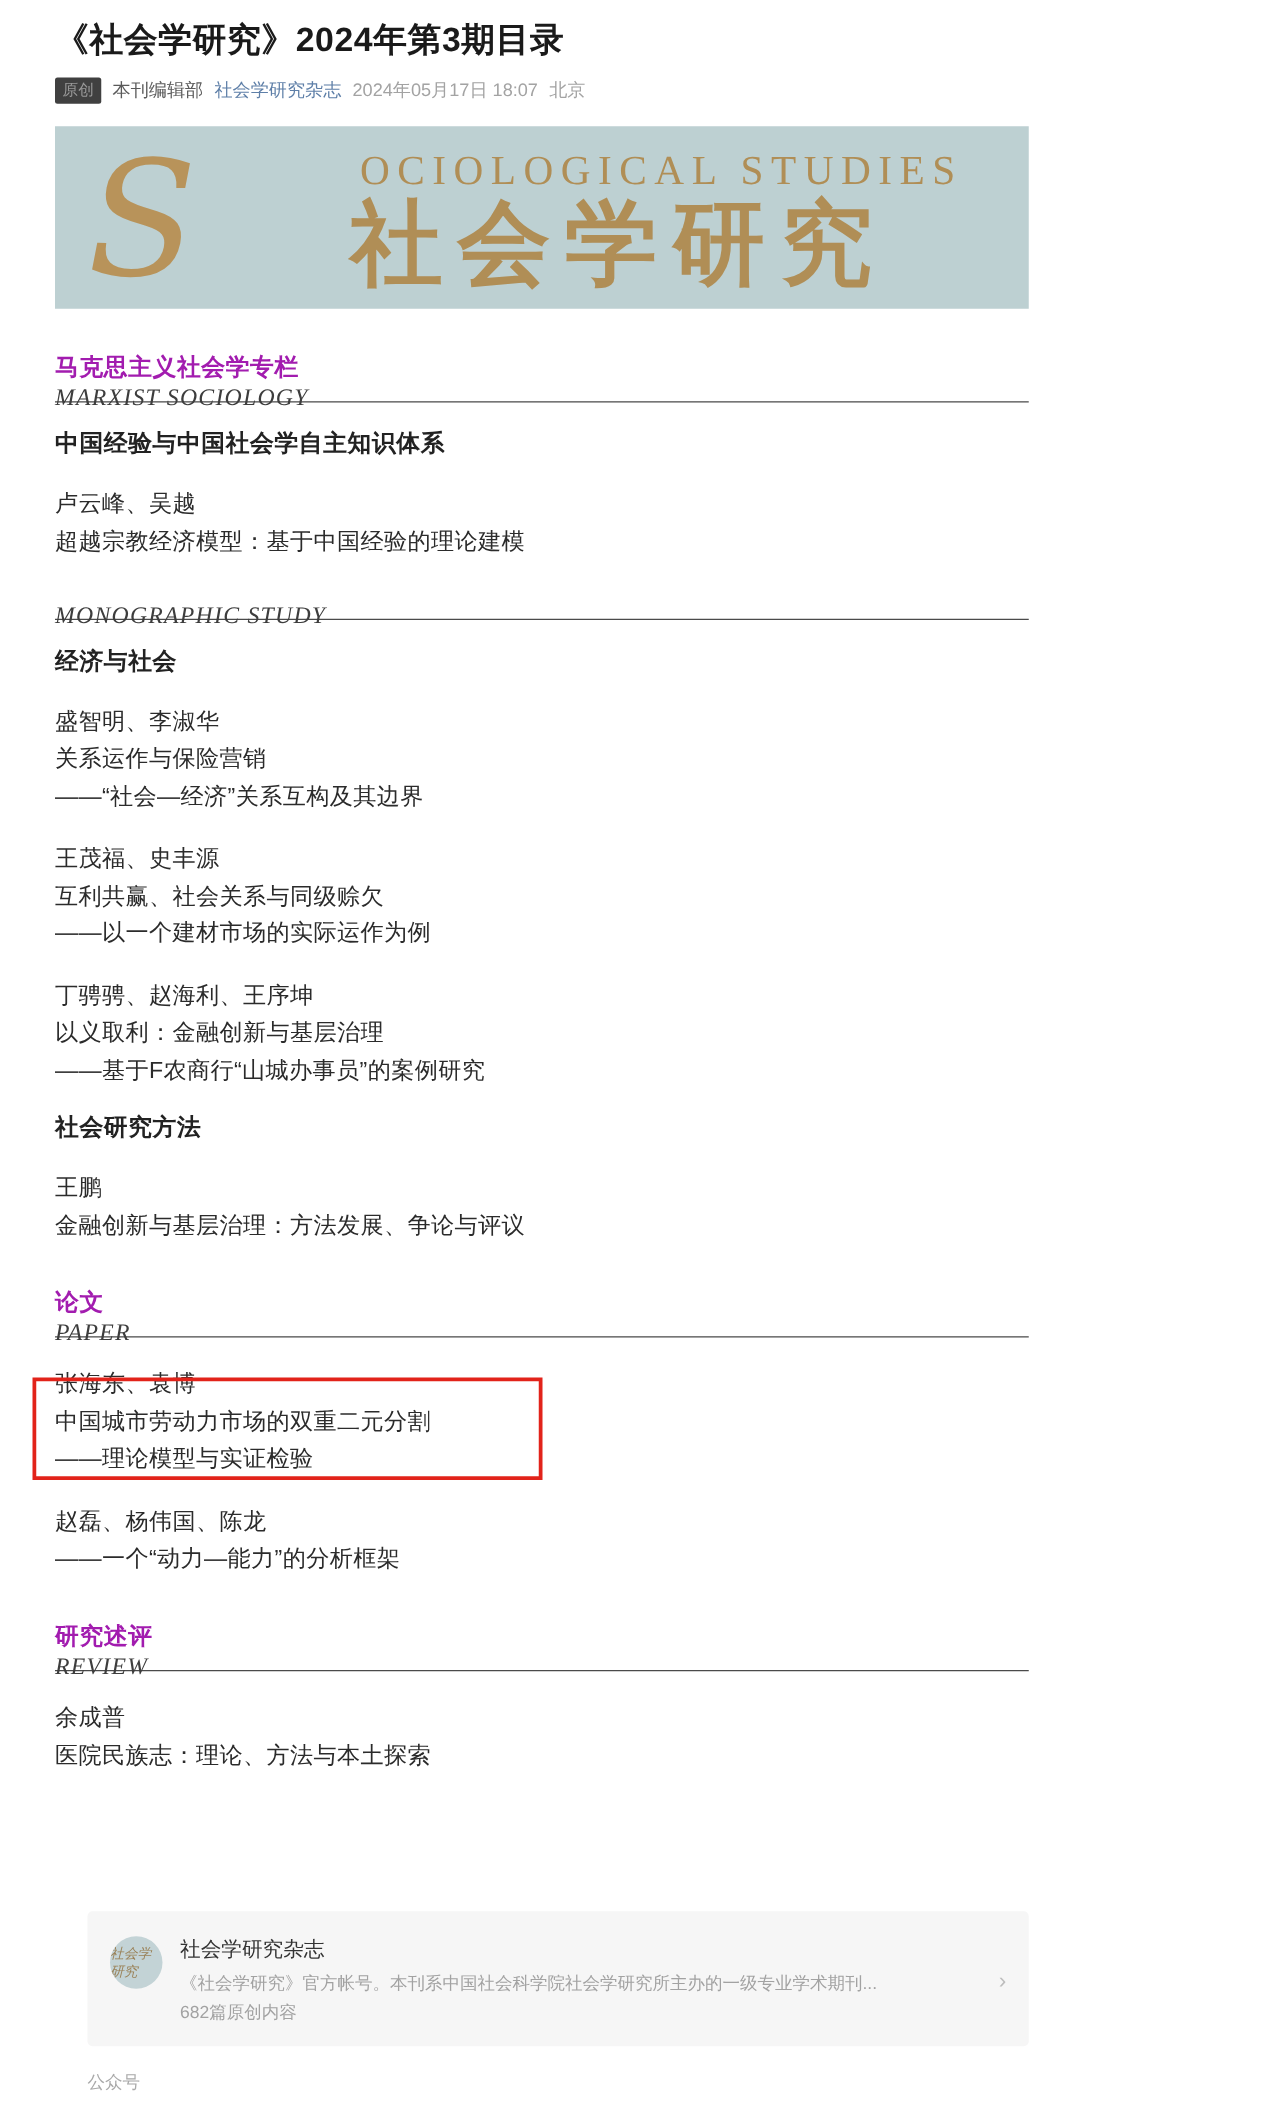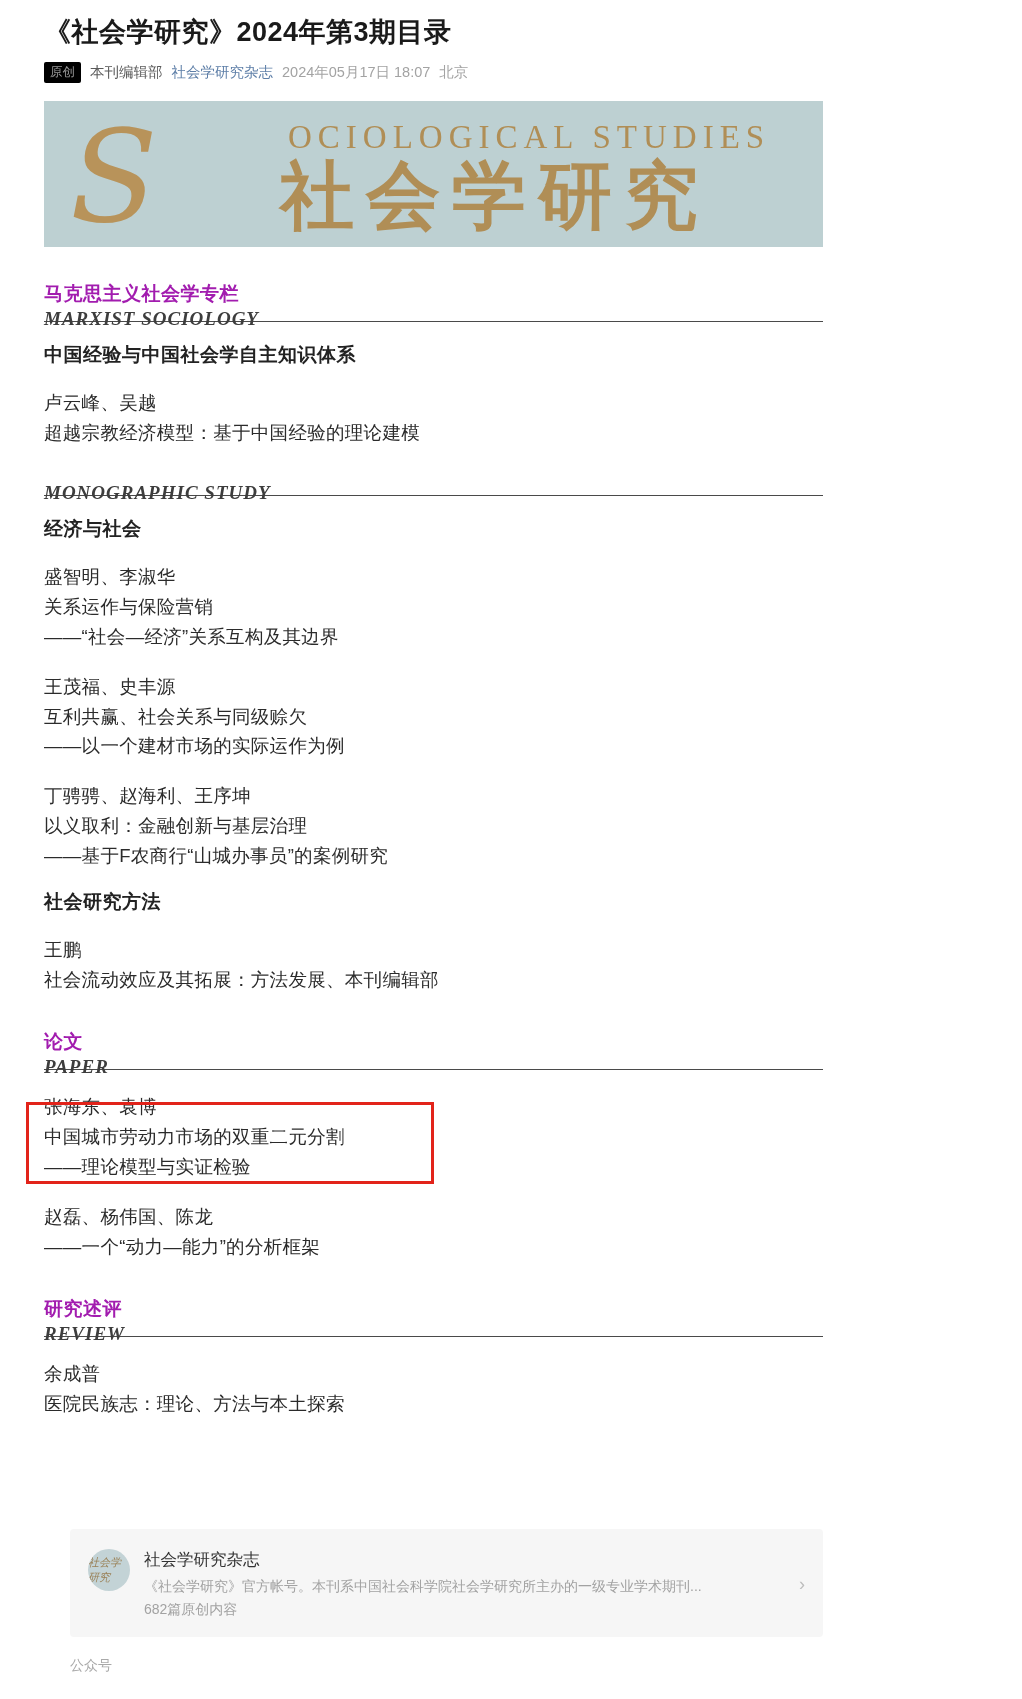--- a/index.html
+++ b/index.html
@@ -32,21 +32,21 @@
   }
   .meta-row {
     display: flex;
     align-items: center;
     gap: 9px;
     margin-top: 12px;
     font-size: 14.5px;
     color: #9b9b9b;
   }
   .badge-original {
-    background: #000000;
+    background: #404040;
     color: #9a9a9a;
     font-size: 12.5px;
     padding: 2px 6px;
     border-radius: 2px;
     line-height: 1.3;
   }
   .meta-author {
     color: #5a5a5a;
   }
   .meta-account {
@@ -105,21 +105,21 @@
   }
   .section-cn {
     font-size: 19px;
     font-weight: bold;
     color: #a21caf;
     letter-spacing: 0.5px;
   }
   .section-en {
     font-family: "Liberation Serif", serif;
     font-style: italic;
-    font-weight: bold;
+    font-weight: normal;
     font-size: 19px;
     color: #3d3d3d;
     letter-spacing: 1px;
     margin-top: 1px;
   }
   .section-rule {
     border-bottom: 1.5px solid #4a4a4a;
     margin-top: -9px;
     width: 100%;
   }
@@ -270,21 +270,21 @@
     <div class="entry">
       <span class="line">丁骋骋、赵海利、王序坤</span>
       <span class="line">以义取利：金融创新与基层治理</span>
       <span class="line">——基于F农商行“山城办事员”的案例研究</span>
     </div>
 
     <div class="subsection">社会研究方法</div>
 
     <div class="entry">
       <span class="line">王鹏</span>
-      <span class="line">社会流动效应及其拓展：方法发展、本刊编辑部</span>
+      <span class="line">金融创新与基层治理：方法发展、争论与评议</span>
     </div>
   </div>
 
   <div class="section">
     <div class="section-head">
       <div class="section-cn">论文</div>
       <div class="section-en">PAPER</div>
       <div class="section-rule"></div>
     </div>
 

